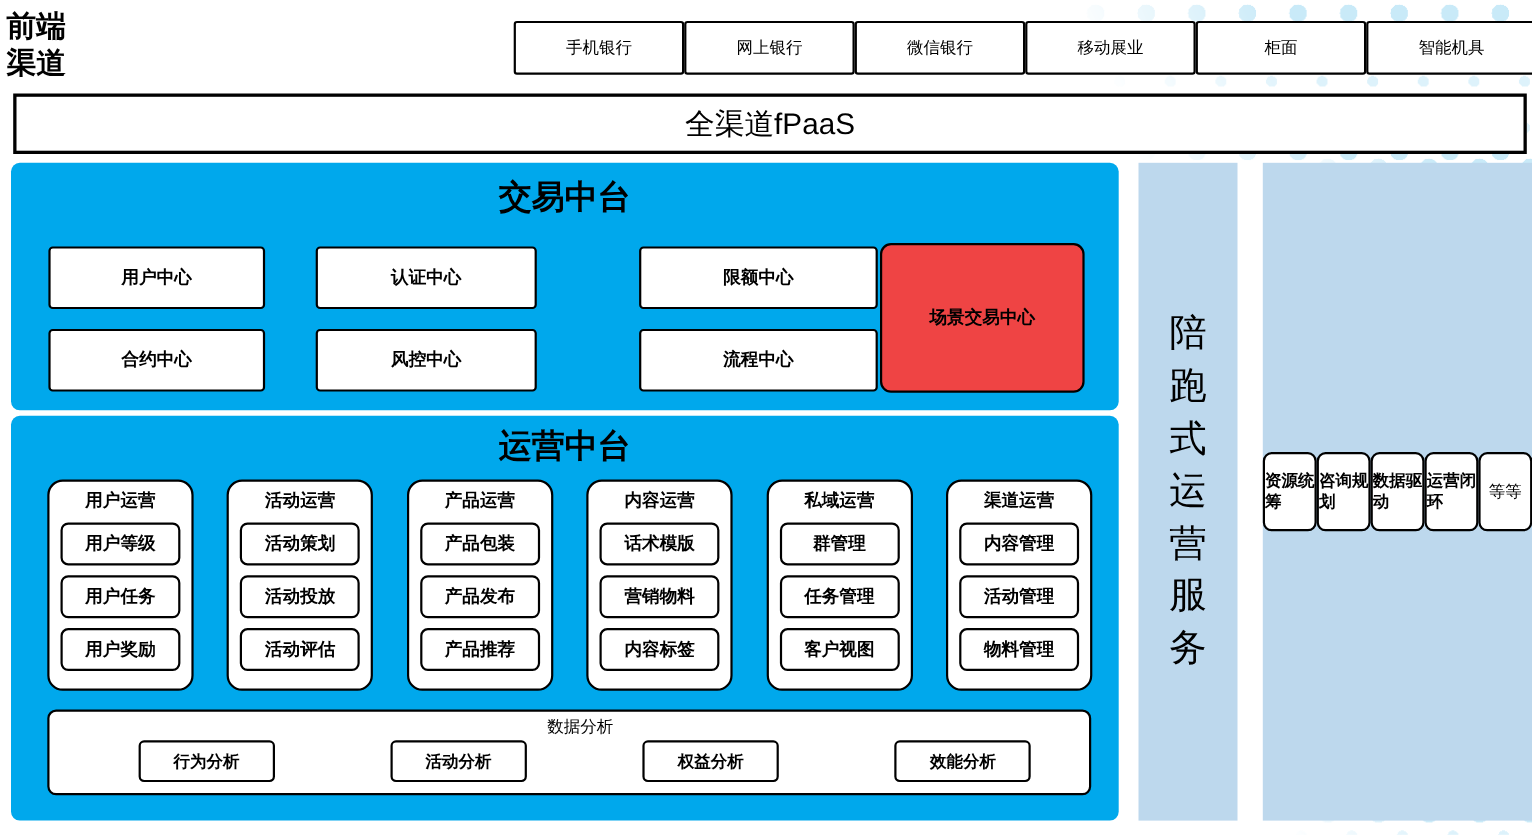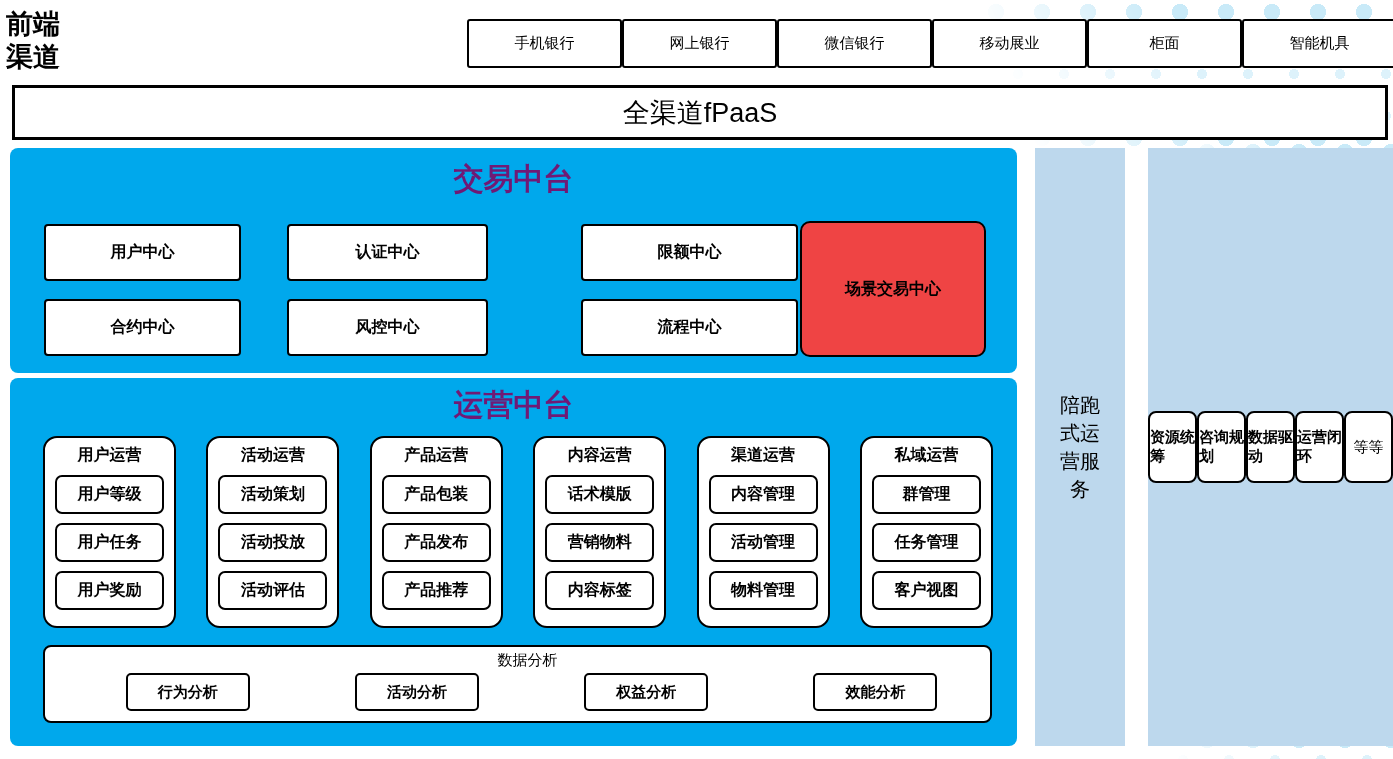--- a/index.html
+++ b/index.html
@@ -52,21 +52,21 @@
     background:#fff; border:3px solid #000;
     display:flex; align-items:center; justify-content:center;
     font-size:27px; font-weight:500;
   }
 
   
   .blue-panel { background:#00a8ec; border-radius:8px; }
   .panel-title {
     position:absolute; left:0; right:0; text-align:center;
     font-family:"Liberation Serif","DejaVu Serif",serif;
-    font-weight:700; font-size:30px; color:#701a75;
+    font-weight:700; font-size:30px; color:#000000;
   }
 
   .tx-panel { left:10px; top:148px; width:1007px; height:225px; }
   .tx-panel .panel-title { top:11px; }
   .center-box {
     position:absolute; background:#fff; border:2px solid #000; border-radius:4px;
     display:flex; align-items:center; justify-content:center;
     font-size:16px; font-weight:600;
   }
   .cb-r1 { top:76px; height:57px; }
@@ -109,21 +109,21 @@
     font-size:15px; font-weight:600;
   }
 
   
   .light-panel { background:#bdd8ed; }
   .side-bar {
     left:1035px; top:148px; width:90px; height:598px;
     display:flex; align-items:center; justify-content:center;
   }
   .side-bar-label {
-    width:58px; font-size:20px; font-weight:500; line-height:1.4;
+    width:58px; font-size:34px; font-weight:500; line-height:1.4;
     word-break:break-all; text-align:center;
   }
   .service-panel {
     left:1148px; top:148px; width:245px; height:598px;
     display:flex; flex-direction:row; justify-content:space-evenly; align-items:center;
   }
   .service-item {
     width:190px; height:72px; background:#fff; border:2px solid #000; border-radius:8px;
     display:flex; align-items:center; justify-content:center; font-size:15px;
   }
@@ -184,30 +184,30 @@
         <div class="op-group-item">产品发布</div>
         <div class="op-group-item">产品推荐</div>
       </div>
       <div class="op-group">
         <div class="op-group-header">内容运营</div>
         <div class="op-group-item">话术模版</div>
         <div class="op-group-item">营销物料</div>
         <div class="op-group-item">内容标签</div>
       </div>
       <div class="op-group">
+        <div class="op-group-header">私域运营</div>
+        <div class="op-group-item">群管理</div>
+        <div class="op-group-item">任务管理</div>
+        <div class="op-group-item">客户视图</div>
+      </div>
+      <div class="op-group">
         <div class="op-group-header">渠道运营</div>
         <div class="op-group-item">内容管理</div>
         <div class="op-group-item">活动管理</div>
         <div class="op-group-item">物料管理</div>
-      </div>
-      <div class="op-group">
-        <div class="op-group-header">私域运营</div>
-        <div class="op-group-item">群管理</div>
-        <div class="op-group-item">任务管理</div>
-        <div class="op-group-item">客户视图</div>
       </div>
     </div>
 
     <div class="analysis-box">
       <div class="analysis-title">数据分析</div>
       <div class="analysis-row">
         <div class="analysis-item">行为分析</div>
         <div class="analysis-item">活动分析</div>
         <div class="analysis-item">权益分析</div>
         <div class="analysis-item">效能分析</div>

